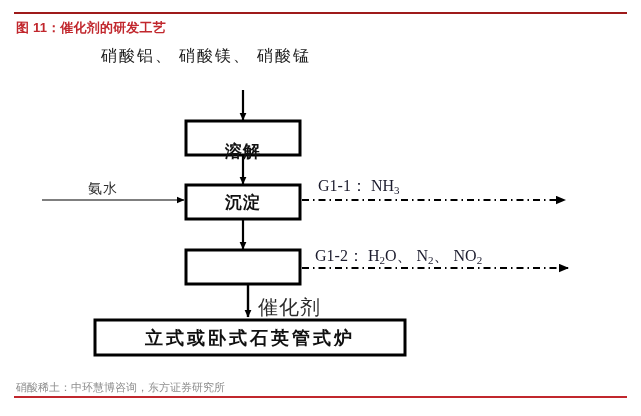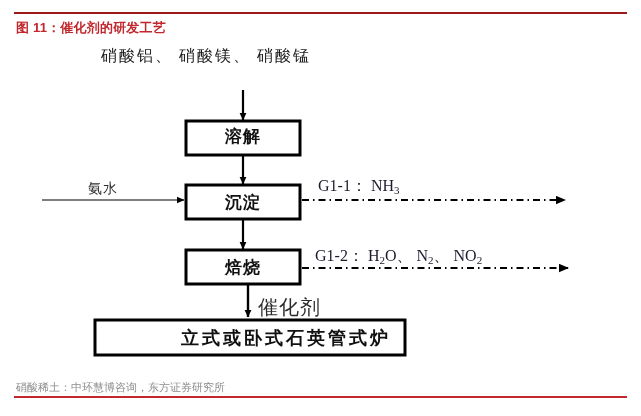--- a/index.html
+++ b/index.html
@@ -80,37 +80,36 @@
   .box-label {
     position: absolute;
     font-family: "Liberation Serif", "DejaVu Serif", serif;
     font-size: 17px;
     font-weight: bold;
     color: #111111;
     white-space: nowrap;
     letter-spacing: 1px;
     text-align: center;
   }
-  .lbl-dissolve { left: 186px; top: 125px; width: 114px; }
+  .lbl-dissolve { left: 186px; top: 140px; width: 114px; }
   .lbl-precipitate { left: 186px; top: 191px; width: 114px; }
   .lbl-calcine { left: 186px; top: 256px; width: 114px; }
 
   .furnace-label {
     position: absolute;
     left: 95px;
     top: 326px;
     width: 310px;
     text-align: center;
     font-family: "Liberation Serif", "DejaVu Serif", serif;
     font-size: 18px;
     font-weight: bold;
     color: #111111;
     letter-spacing: 3px;
     white-space: nowrap;
-    padding-left: 36px;
   }
 
   .side-text {
     position: absolute;
     font-family: Liberation Serif, serif;
     font-size: 14px;
     color: #2b2b2b;
     white-space: nowrap;
     letter-spacing: 1px;
   }
@@ -172,21 +171,20 @@
 
     <line x1="248" y1="284" x2="248" y2="317" stroke="#000000" stroke-width="2.4" marker-end="url(#arrowSolid)"></line>
 
     <rect x="95" y="320" width="310" height="35" fill="#ffffff" stroke="#000000" stroke-width="3"></rect>
   </svg>
 
   <div class="feed-text feed-line1">硝酸铝、 硝酸镁、 硝酸锰</div>
 
   <div class="box-label lbl-dissolve">溶解</div>
   <div class="box-label lbl-precipitate">沉淀</div>
-  <div class="box-label lbl-calcine">焙烧</div>
 
   <div class="side-text lbl-ammonia">氨水</div>
   <div class="side-text lbl-catalyst">催化剂</div>
 
   <div class="gas-text gas-1">
     <span>G1-1：</span>
     <span>NH<sub>3</sub></span>
   </div>
   <div class="gas-text gas-2">
     <span>G1-2：</span>

